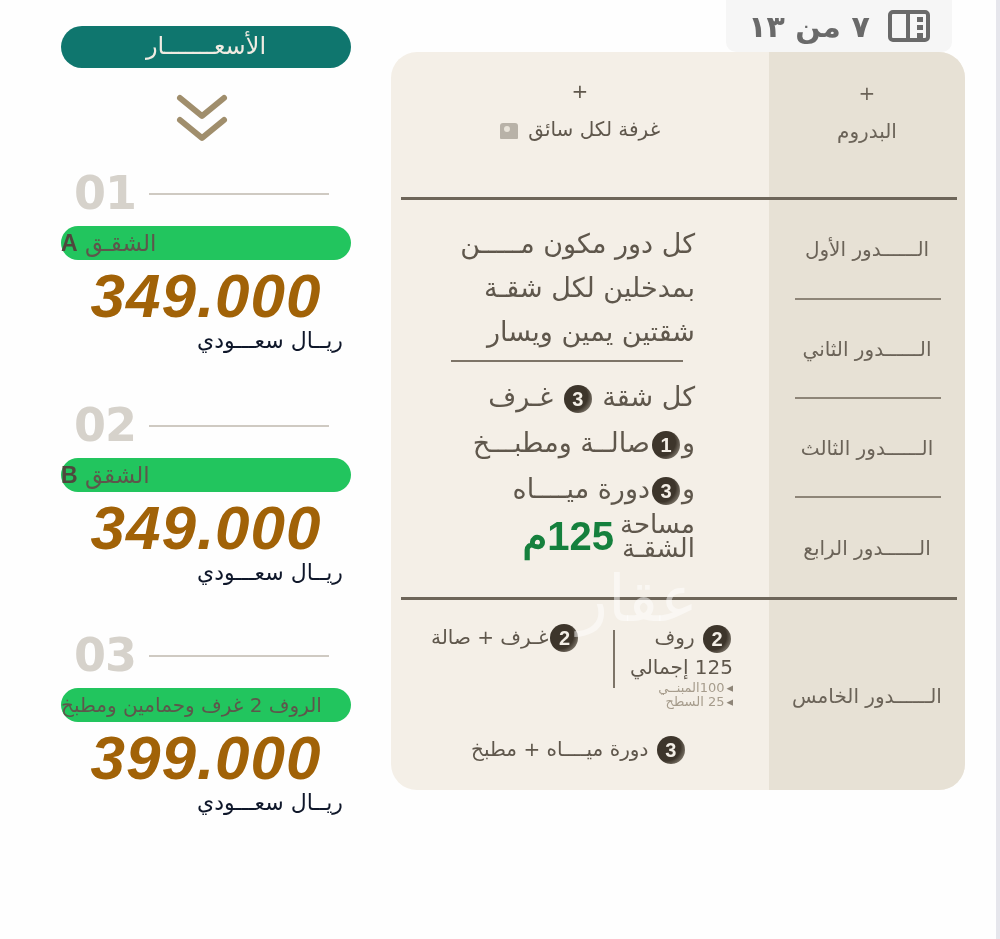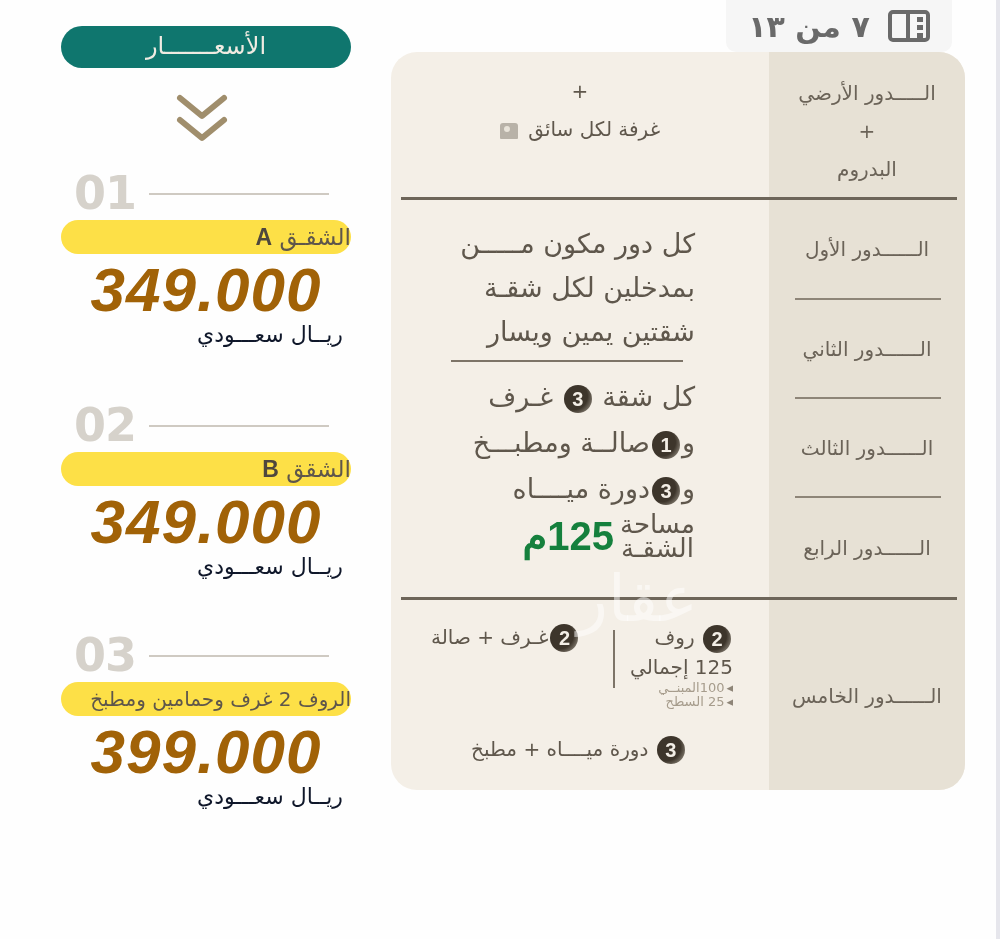--- a/index.html
+++ b/index.html
@@ -19,21 +19,21 @@
 
   
   .prices-pill { position: absolute; left: 61px; top: 26px; width: 290px; height: 42px; background: #0f766e;
     border-radius: 22px; color: #f0ebe2; font-size: 24px; text-align: center; line-height: 40px; }
   .chev { position: absolute; left: 176px; top: 94px; width: 52px; height: 52px; }
 
   .unit { position: absolute; left: 61px; width: 290px; }
   .unit .num-row { position: relative; height: 50px; }
   .unit .num { position: absolute; left: 13px; top: 0; font-size: 46px; font-weight: bold; color: #d6d2cb; letter-spacing: -1px; line-height: 50px; }
   .unit .num-line { position: absolute; left: 88px; top: 25px; width: 180px; height: 2px; background: #cfcac2; }
-  .unit .label-pill { margin-top: 2px; height: 34px; background: #fde047; border-radius: 17px; text-align: right;
+  .unit .label-pill { margin-top: 8px; height: 34px; background: #22c55e; border-radius: 17px; text-align: left;
     font-size: 23px; line-height: 34px; color: #5e564b; direction: rtl; }
   .unit .label-pill b { font-family: "Liberation Sans", sans-serif; font-weight: bold; color: #4f473d; }
   .unit .price { font-family: "Liberation Sans", sans-serif; font-size: 62px; font-weight: bold; color: #a16207;
     text-align: center; line-height: 64px; letter-spacing: 1px; margin-top: 4px; font-style: italic; }
   .unit .currency { font-size: 22px; color: #0f172a; text-align: right; padding-right: 8px; direction: rtl; line-height: 26px; }
 
   
   .table { position: absolute; left: 391px; top: 52px; width: 574px; height: 738px; background: #f4efe7; border-radius: 26px; overflow: hidden; }
   .table .col-right { position: absolute; right: 0; top: 0; width: 196px; height: 100%; background: #e7e1d5; }
   .table .hline { position: absolute; left: 10px; width: 556px; height: 3px; background: #6d6559; }
@@ -46,21 +46,21 @@
   .car-icon, .driver-icon { display: inline-block; width: 18px; height: 16px; background: #b8b2a8; border-radius: 3px 3px 1px 1px; vertical-align: middle; margin-right: 4px; position: relative; }
   .car-icon::after { content: ""; position: absolute; left: 3px; right: 3px; top: 6px; height: 6px; background: #e9e4da; }
   .driver-icon::after { content: ""; position: absolute; left: 4px; top: 3px; width: 6px; height: 6px; border-radius: 50%; background: #e9e4da; }
 
   .mid-desc { right: 270px; top: 170px; width: 300px; font-size: 27px; line-height: 44px; text-align: right; }
   .mid-sep { position: absolute; left: 60px; top: 308px; width: 232px; height: 2px; background: #7d7468; }
   .spec { right: 270px; top: 322px; width: 300px; font-size: 27px; line-height: 46px; text-align: right; }
   .circ { display: inline-block; width: 28px; height: 28px; border-radius: 50%; background: radial-gradient(circle at 35% 40%, #3d352b 55%, #b5aea2 100%);
     color: #f3eee6; font-family: "Liberation Sans", sans-serif; font-weight: bold; font-size: 20px; line-height: 28px; text-align: center; vertical-align: middle; margin: 0 2px; }
   .area-row { display: flex; align-items: center; justify-content: flex-start; gap: 6px; line-height: 24px; }
-  .area-row .area-lbl { font-size: 26px; line-height: 24px; text-align: center; }
+  .area-row .area-lbl { font-size: 26px; line-height: 24px; }
   .area-row .area-val { font-family: "Liberation Sans", sans-serif; font-size: 40px; font-weight: bold; color: #15803d; margin-left: 44px; }
 
   .roof-left { left: 40px; top: 572px; font-size: 20px; }
   .roof-right { left: 222px; top: 570px; width: 120px; text-align: right; }
   .roof-right .r1 { font-size: 20px; line-height: 30px; }
   .roof-right .r2 { font-size: 20px; line-height: 28px; }
   .roof-right .r3, .roof-right .r4 { font-size: 13px; color: #a69c8c; line-height: 14px; }
   .roof-right .r3::before, .roof-right .r4::before { content: "◂"; color: #8e8578; margin-left: 2px; }
   .roof-vline { position: absolute; left: 222px; top: 578px; width: 2px; height: 58px; background: #7d7468; }
   .roof-bottom { left: 80px; top: 684px; font-size: 20px; }
@@ -122,21 +122,20 @@
     <span>الروف 2 غرف وحمامين ومطبخ</span>
   </div>
   <div class="price">399.000</div>
   <div class="currency">ريــال سعـــودي</div>
 </div>
 
 <div class="table">
   <div class="col-right"></div>
 
   <div class="floor-label" style="top:22px; line-height:38px">
-    <div>الـــــدور الأرضي</div>
     <div>+</div>
     <div>البدروم</div>
   </div>
   <div class="desc ground-desc">
     <div>+</div>
     <div><span>غرفة لكل سائق</span> <span class="driver-icon"></span></div>
   </div>
   <div class="hline" style="top:145px"></div>
 
   <div class="floor-label" style="top:185px">الــــــدور الأول</div>

